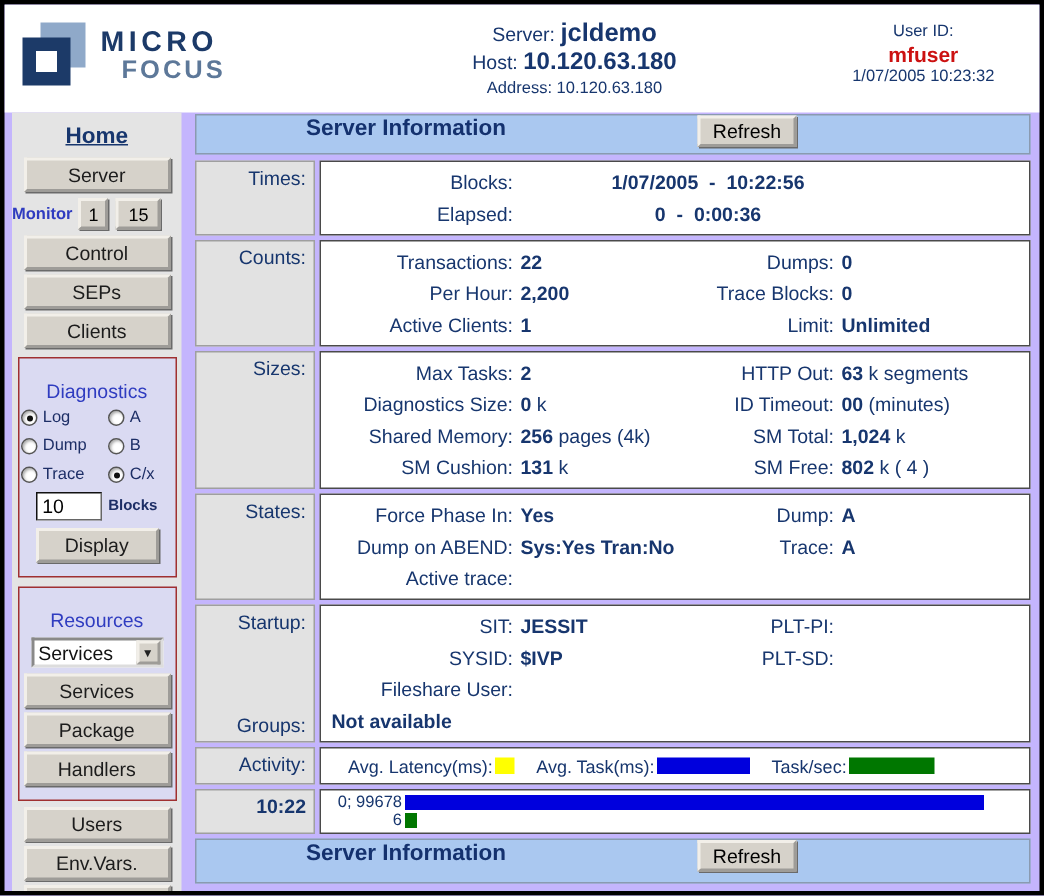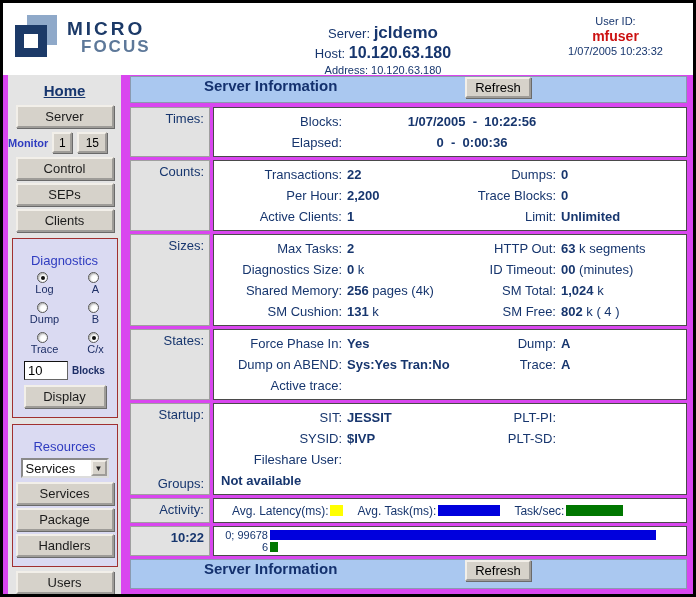--- a/index.html
+++ b/index.html
@@ -1,30 +1,30 @@
 <!DOCTYPE html>
 <html><head>
 <meta charset="utf-8">
 <style>
   * { margin:0; padding:0; box-sizing:border-box; }
   body { font-family:"Liberation Sans", sans-serif; background:#888; }
-  .page { width:696px; height:597px; border:3px solid #000; background:#d946ef; position:relative; overflow:hidden; }
+  .page { width:696px; height:597px; border:3px solid #000; background:#c4b5fd; position:relative; overflow:hidden; }
 
   
   .top-header { height:72px; display:flex; background:#fff; }
   .logo-area { width:225px; padding:12px 0 0 12px; display:flex; align-items:flex-start; }
   .logo-mark { position:relative; width:46px; height:44px; margin-right:6px; }
   .logo-sq-light { position:absolute; left:12px; top:0; width:30px; height:30px; background:#8fa9c9; }
   .logo-sq-dark { position:absolute; left:0; top:10px; width:32px; height:32px; background:#1c3a68; }
   .logo-sq-white { position:absolute; left:9px; top:19px; width:14px; height:14px; background:#fff; }
   .logo-text { line-height:1; padding-top:4px; }
   .logo-text .l1 { font-size:19px; font-weight:bold; letter-spacing:3px; color:#1c3a68; }
   .logo-text .l2 { font-size:17px; font-weight:bold; letter-spacing:2px; color:#5d7899; margin-left:14px; }
 
-  .server-block { flex:1; text-align:center; padding-top:20px; color:#17366e; }
+  .server-block { flex:1; text-align:center; padding-top:9px; color:#17366e; }
   .server-block .row1 { font-size:13px; }
   .server-block .row1 b { font-size:17px; }
   .server-block .row2 { font-size:13px; margin-top:1px; }
   .server-block .row2 b { font-size:16px; }
   .server-block .row3 { font-size:11px; margin-top:2px; }
 
   .user-block { width:155px; text-align:center; padding-top:12px; color:#17366e; font-size:11px; }
   .user-block .uid { font-size:14px; font-weight:bold; color:#cc1111; margin:1px 0; }
 
   
@@ -36,21 +36,21 @@
   .sbtn { display:block; margin:3px auto; width:98px; height:23px; background:#d6d2ca; border:2px outset #f2efe9; box-shadow:1px 1px 0 #6a6a6a; font-size:13px; color:#1c1c1c; font-family:"Liberation Sans",sans-serif; cursor:pointer; }
   .monitor-row { display:flex; align-items:center; margin:4px 0; }
   .monitor-lbl { font-size:11px; font-weight:bold; color:#2f3cc0; margin-right:4px; }
   .mbtn { height:21px; background:#d6d2ca; border:2px outset #f2efe9; box-shadow:1px 1px 0 #6a6a6a; font-size:12px; cursor:pointer; }
   .mbtn.one { width:20px; margin-right:5px; }
   .mbtn.fifteen { width:30px; }
 
   .group-box { width:106px; margin:6px auto 4px; background:#dadaf2; border:1px solid #a03030; padding:14px 0 6px; }
   .group-title { font-size:13px; color:#2f3cc0; margin-bottom:4px; }
   .radio-grid { display:grid; grid-template-columns:58px 44px; row-gap:7px; justify-content:center; margin-bottom:6px; }
-  .radio-cell { display:flex; align-items:center;flex-direction:column; }
+  .radio-cell { display:flex; align-items:center; }
   .radio { width:11px; height:11px; border-radius:50%; background:#fff; border:1px solid #555; box-shadow:inset 1px 1px 2px #aaa; position:relative; flex:0 0 auto; cursor:pointer; }
   .radio.checked::after { content:""; position:absolute; left:3px; top:3px; width:4px; height:4px; border-radius:50%; background:#101010; }
   .radio-lbl { font-size:11px; color:#1d2e66; margin-left:4px; }
   .blocks-row { display:flex; align-items:center; justify-content:center; margin:2px 0 5px; }
   .blocks-input { width:44px; height:19px; border:1px solid #666; border-style:inset; font-size:13px; padding-left:3px; font-family:"Liberation Sans",sans-serif; }
   .blocks-lbl { font-size:10px; font-weight:bold; color:#1d2e66; margin-left:4px; }
   .display-btn { width:82px; }
 
   .select-box { width:88px; height:20px; margin:0 auto 4px; background:#fff; border:2px inset #ddd; display:flex; cursor:pointer; }
   .select-text { flex:1; font-size:13px; color:#111; text-align:left; padding:1px 0 0 3px; }

